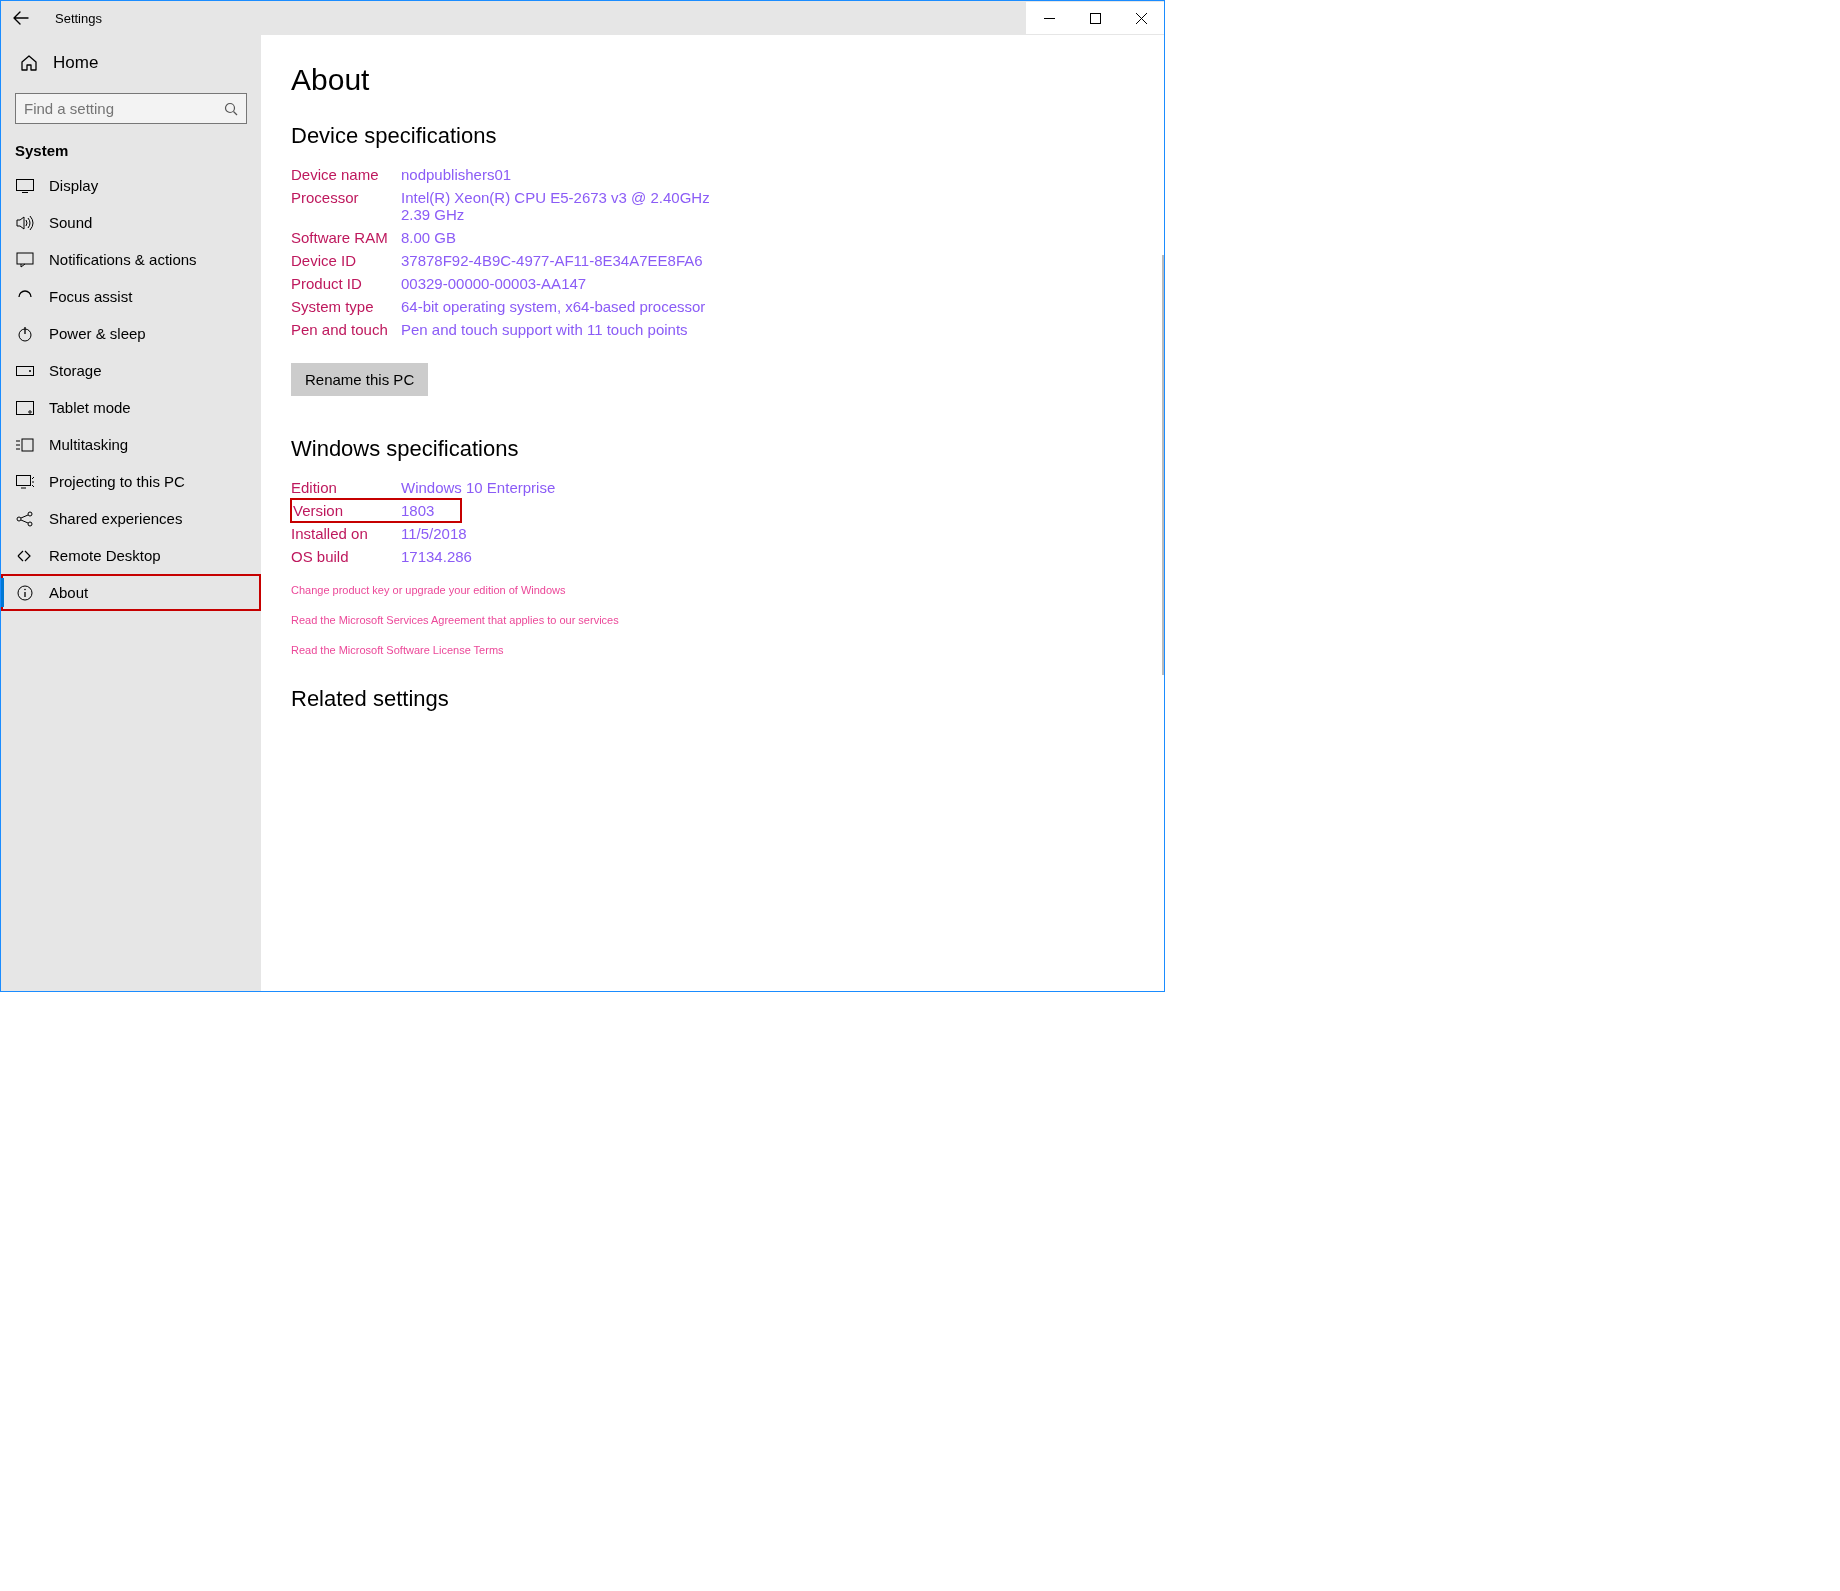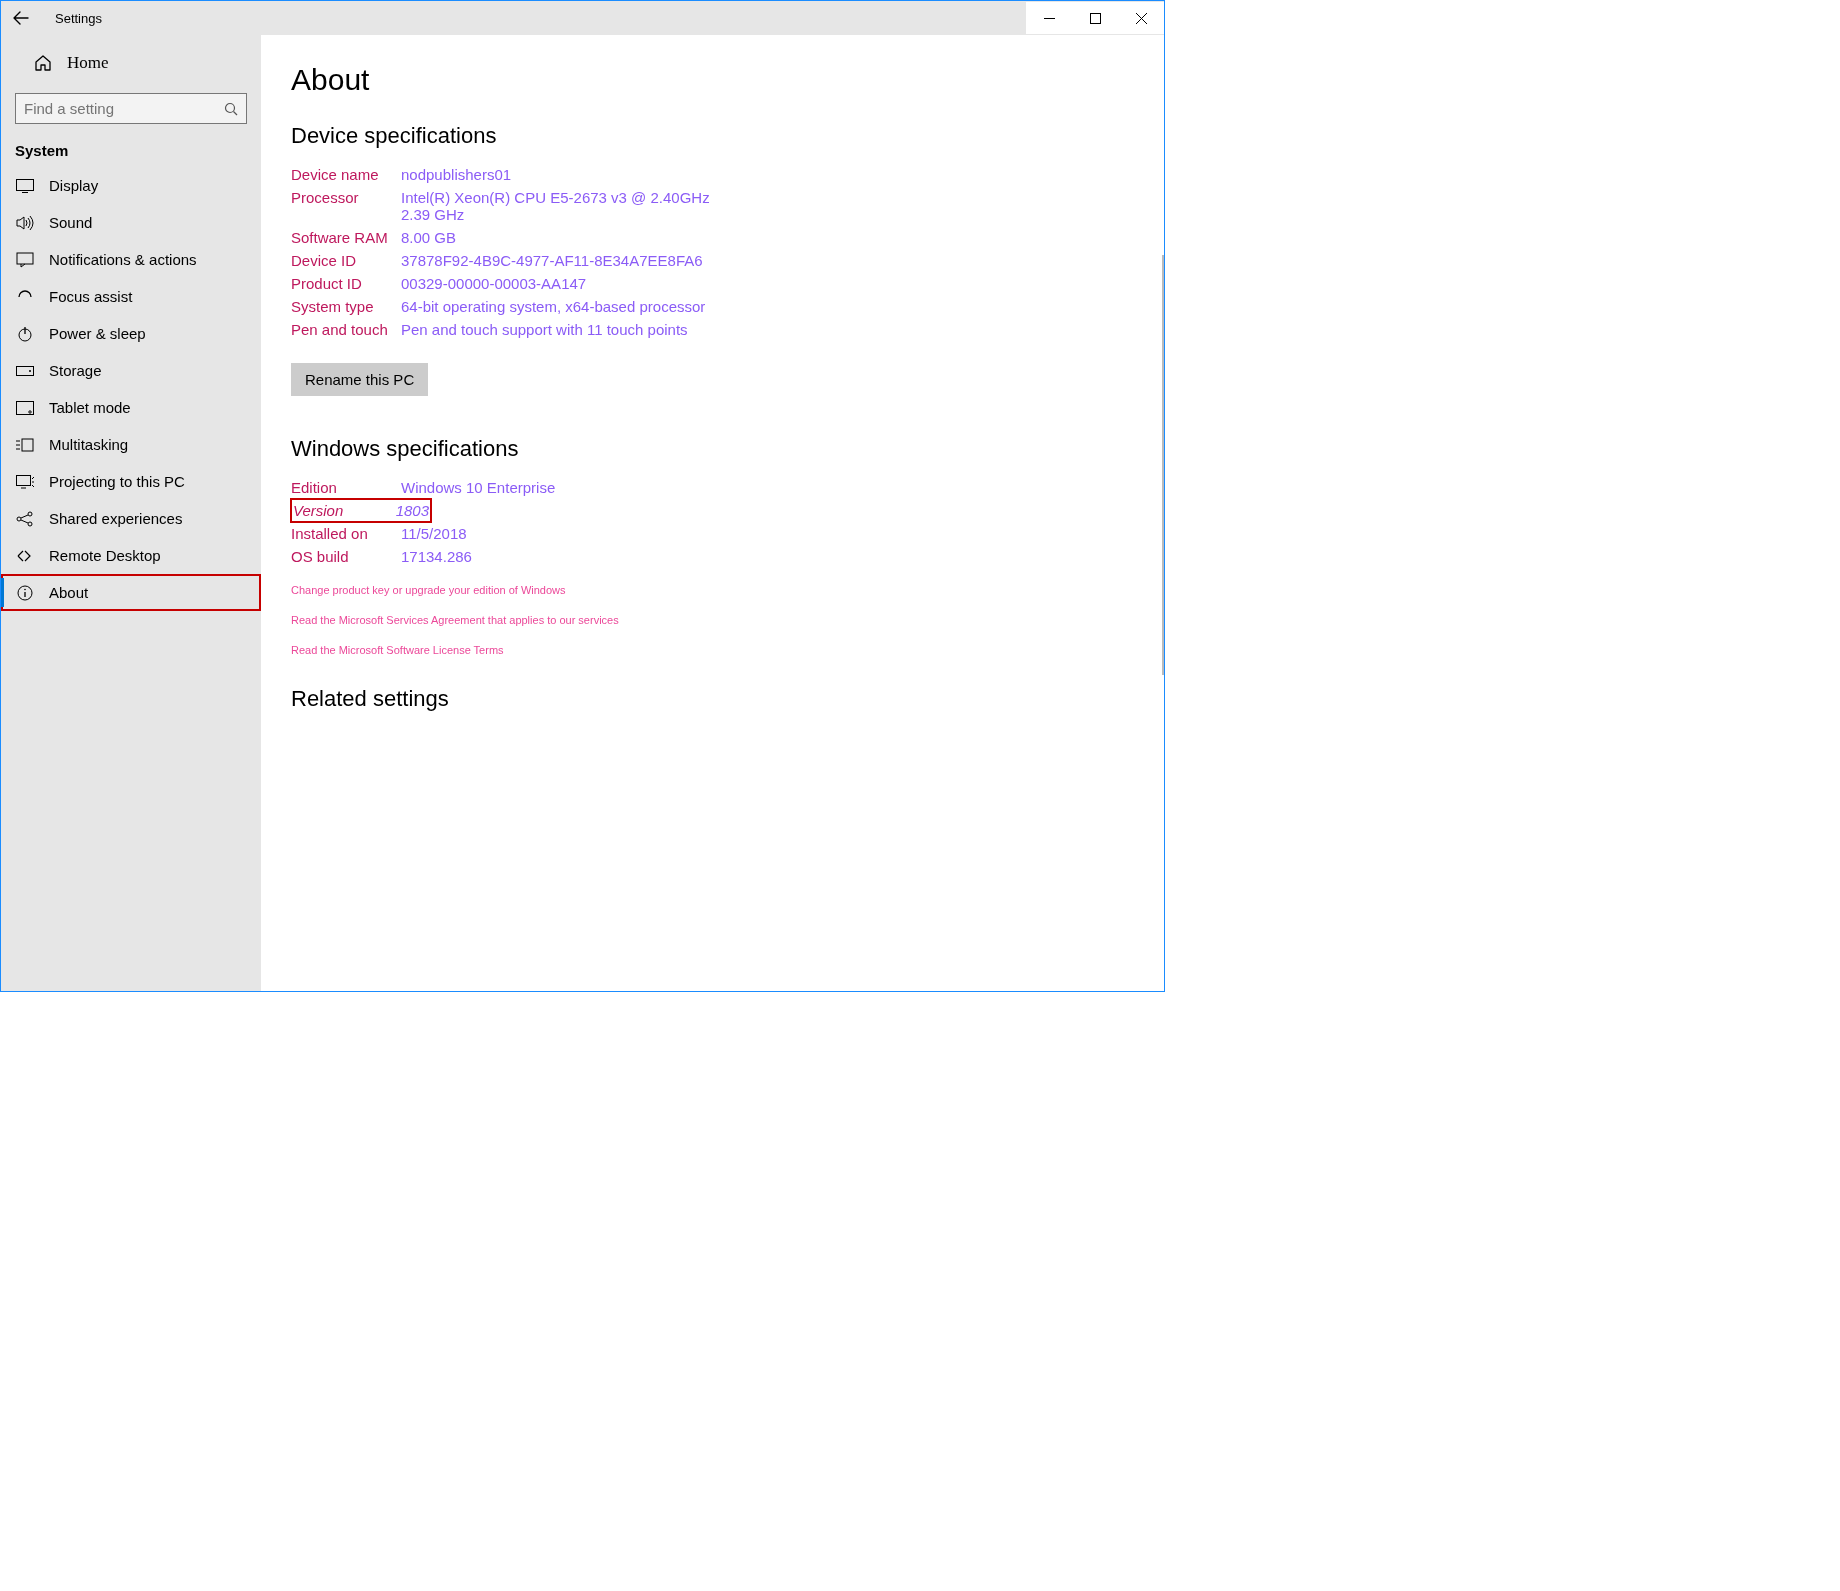--- a/index.html
+++ b/index.html
@@ -25,22 +25,22 @@
   }
   .titlebar .title { font-size: 13px; padding-left: 14px; }
   .titlebar .win-controls { margin-left:auto; display:flex; background:#fff; }
   .win-btn { width:46px; height:32px; display:flex; align-items:center; justify-content:center; cursor:pointer; font-size:13px; }
   .body { display:flex; flex:1; min-height:0; }
   .sidebar {
     width: 260px; background:#e6e6e6; padding: 8px 0 10px 0;
     display:flex; flex-direction:column;
   }
   .home-row {
-    display:flex; align-items:center; gap:14px; padding: 10px 14px 10px 32px;
-    cursor:pointer; font-size:17px;font-family:Liberation Serif, serif;
+    display:flex; align-items:center; gap:14px; padding: 10px 14px 10px 18px;
+    cursor:pointer; font-size:17px;
   }
   .home-row .icon { width:20px; display:flex; justify-content:center; }
   .search-box {
     margin: 10px 14px 12px 14px; border:1px solid #777; background:#f3f3f3;
     display:flex; align-items:center; padding:6px 8px;
   }
   .search-box input {
     flex:1; border:none; background:transparent; font-size:15px; outline:none;
     color:#555;
   }
@@ -60,21 +60,21 @@
   .content {
     flex:1; background:#fff; padding: 28px 20px 0 30px; overflow:auto;
     position:relative;
   }
   h1 { font-weight:400; font-size:30px; margin-bottom:26px; }
   h2 { font-weight:400; font-size:22px; margin: 10px 0 14px 0; }
   .spec-table { margin-bottom: 10px; }
   .spec-row { display:flex; padding:3px 0; font-size:15px; align-items:flex-start; }
   .spec-row .k { width:110px; color:#be185d; }
   .spec-row .v { color:#8b5cf6; flex:1; }
-  .spec-row.hl { outline:2px solid #c60000; outline-offset:-1px; padding-left:2px; padding-right:2px; width:140px;font-style:italic; }
+  .spec-row.hl { outline:2px solid #c60000; outline-offset:-1px; padding-left:2px; padding-right:2px; width:170px; }
   .spec-row.hl .k { width:108px; }
   .btn {
     display:inline-block; background:#cccccc; border:none; padding:8px 14px;
     font-size:15px; cursor:pointer; margin-top:12px; margin-bottom:30px;
   }
   .link { color:#ec4899; cursor:pointer; padding:6px 0; display:inline-block; font-size:11px; }
   .linkblock .link { display:block; margin-bottom:6px; }
   .scroll-indicator {
     position:absolute; right:0; top:220px; width:2px; height:420px; background:#bbb;
   }

